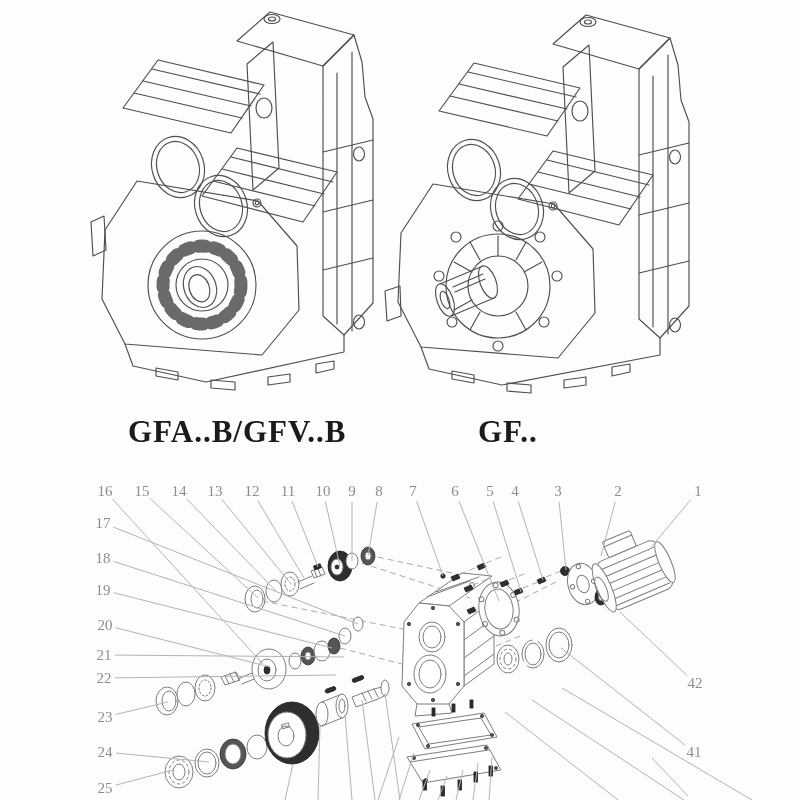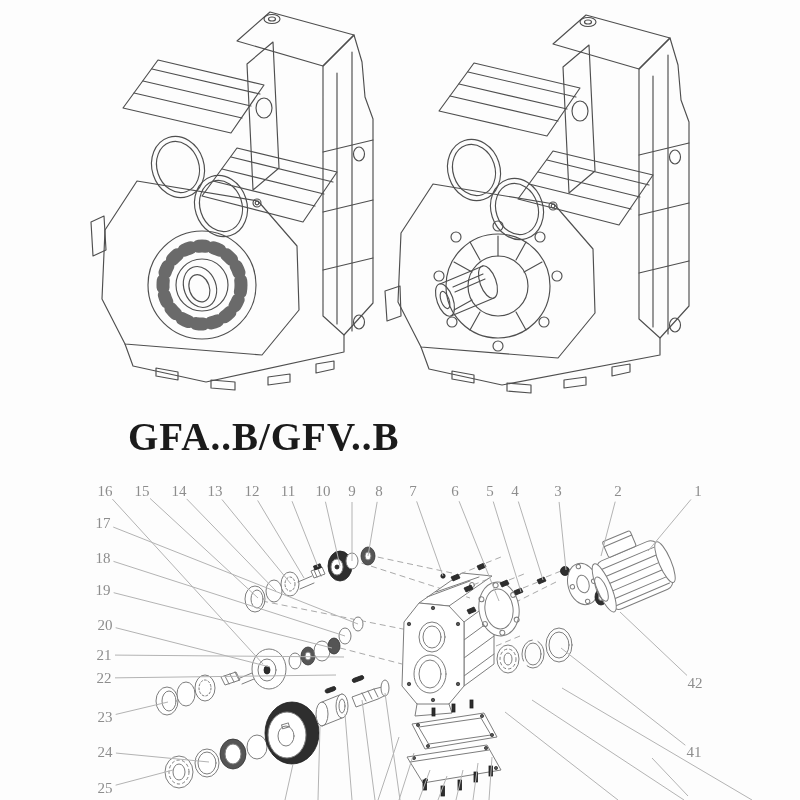--- a/index.html
+++ b/index.html
@@ -9,24 +9,24 @@
     font-family:"Liberation Serif", serif;
     overflow:hidden;
     position:relative;
   }
   #stage{position:absolute;left:0;top:0;width:800px;height:800px;}
   svg{position:absolute;left:0;top:0;}
   .model-label{
     position:absolute;
     top:414px;
     font-weight:bold;
-    font-size:39px;
+    font-size:31px;
     letter-spacing:1px;
     color:var(--label-text,#1b1b1b);
-    text-align:right;
+    text-align:left;
     white-space:nowrap;
   }
   #label-left{left:128px;width:264px;}
   #label-right{left:478px;width:136px;}
   .outline{stroke:var(--outline,#4f4f4f);stroke-width:1.15;fill:none;stroke-linejoin:round;stroke-linecap:round;}
   .pline{stroke:#7d7d7d;stroke-width:1;fill:none;stroke-linejoin:round;stroke-linecap:round;}
   .pfill{stroke:#7d7d7d;stroke-width:1;fill:#ffffff;stroke-linejoin:round;}
   .dark{fill:#2e2e2e;stroke:#1f1f1f;stroke-width:0.8;}
   .mid{fill:#555555;stroke:#333;stroke-width:0.8;}
   .dash{stroke:#9f9f9f;stroke-width:0.9;fill:none;stroke-dasharray:6 4;}
@@ -398,14 +398,15 @@
           <text x="105" y="793" text-anchor="middle" class="callout-num">25</text>
           <line x1="685.3346959994351" y1="745.2241231875282" x2="561" y2="648" class="leader"></line>
           <text x="694" y="757" text-anchor="middle" class="callout-num">41</text>
           <line x1="687.0117222108656" y1="675.4377636929528" x2="620" y2="612" class="leader"></line>
           <text x="695" y="688" text-anchor="middle" class="callout-num">42</text>
         </g>
   </g>
 </svg>
 
 <div id="label-left" class="model-label">GFA..B/GFV..B</div>
+<div id="label-right" class="model-label">GF..</div>
 
 </div>
 
 </body></html>

